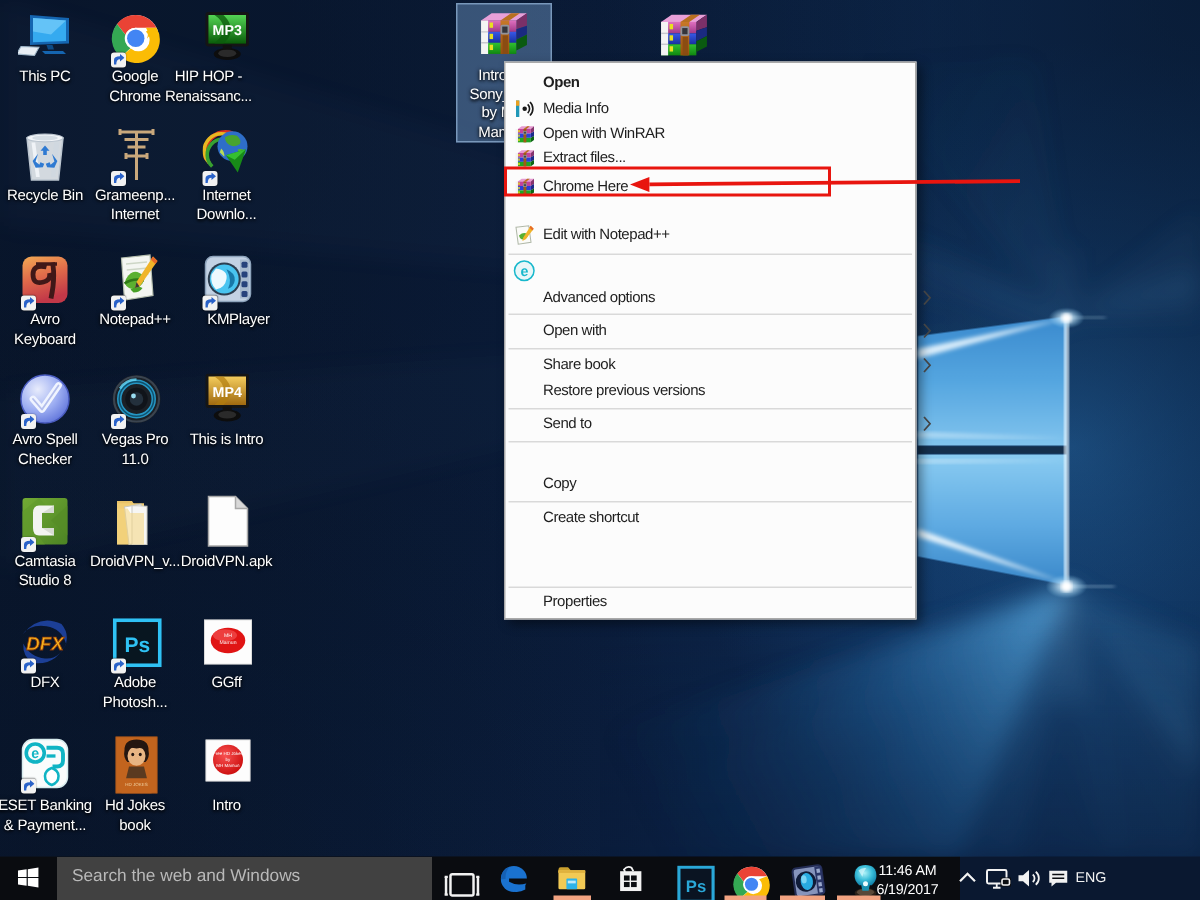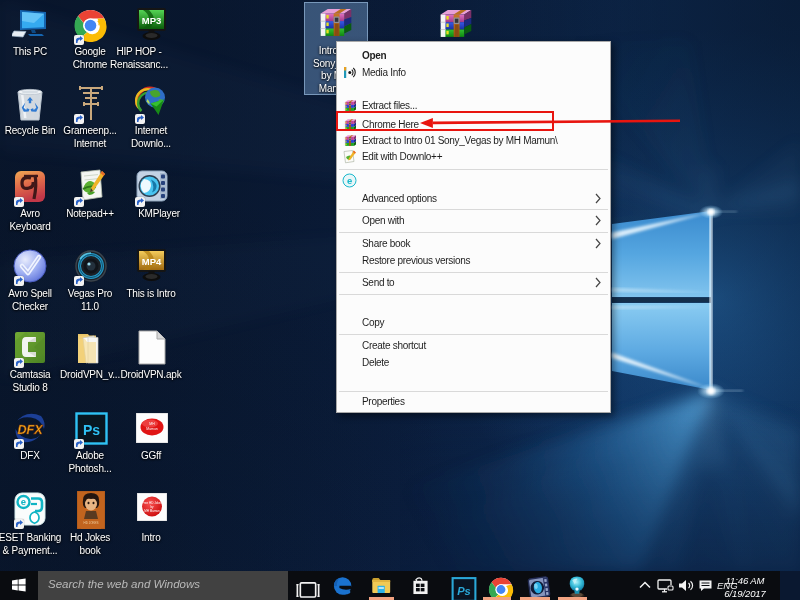--- a/index.html
+++ b/index.html
@@ -3,26 +3,26 @@
 <style>
 html,body{margin:0;padding:0;width:800px;height:600px;overflow:hidden;background:#0a1830;font-family:"Liberation Sans",sans-serif;}
 #stage{position:relative;width:800px;height:600px;}
 #wall{position:absolute;left:0;top:0;}
 .dicon{position:absolute;width:64px;text-align:center;}
 .dlab{position:absolute;width:76px;color:#fff;font-size:10px;letter-spacing:-.2px;line-height:13px;text-align:center;text-shadow:0 1px 2px rgba(0,0,0,.95),0 0 3px rgba(0,0,0,.8);}
 .ig{position:absolute;}
 .sc{position:absolute;left:0;bottom:0;width:10px;height:10px;background:#f2f2f2;border-radius:2px;box-shadow:0 0 1px rgba(0,0,0,.6);}
 .sc svg{position:absolute;left:1px;top:1px;}
 #menu{position:absolute;left:336px;top:41px;width:275px;height:372px;background:#fcfcfc;border:1px solid #a9a9a9;box-shadow:3px 3px 7px rgba(0,0,0,.45);box-sizing:border-box;z-index:20;}
-.mi{position:absolute;left:0;width:100%;height:17px;line-height:17px;font-size:10px;letter-spacing:-.3px;color:#1e1e1e;}
+.mi{position:absolute;left:0;width:100%;height:17px;line-height:17px;font-size:10px;letter-spacing:-.3px;color:#1e1e1e;padding-left:20px;}
 .mi .t{position:absolute;left:25px;top:0;white-space:nowrap;}
 .mi .ic{position:absolute;left:5px;top:1px;width:15px;height:15px;}
 .msep{position:absolute;left:2px;right:2px;height:1px;background:#d9d9d9;}
 .sub{position:absolute;right:9px;top:3px;width:6px;height:11px;}
-#taskbar{position:absolute;left:0;top:571px;width:780px;height:29px;background:#0a0c10;z-index:30;font-style:italic;}
+#taskbar{position:absolute;left:0;top:571px;width:640px;height:29px;background:#0a0c10;z-index:30;}
 #sbox{position:absolute;left:38px;top:0;width:250px;height:29px;background:#414141;}
 #sbox span{position:absolute;left:10px;top:7px;font-size:11.5px;color:#b9b9b9;}
 .tbi{position:absolute;top:2px;width:26px;height:25px;}
 .uline{position:absolute;top:26px;height:3px;background:#f2a381;}
 .trayic{position:absolute;top:7px;}
 #clock{position:absolute;right:5px;top:2.5px;width:60px;text-align:center;color:#fff;font-size:9.5px;letter-spacing:-.1px;line-height:13px;}
 #redbox{position:absolute;left:336px;top:110.5px;width:214px;height:16.5px;border:2px solid #e8150f;z-index:40;}
 #redarrow{position:absolute;left:420px;top:114.5px;z-index:41;}
 .hl{position:absolute;left:304px;top:2px;width:62px;height:91px;background:rgba(108,148,194,.48);border:1px solid rgba(165,198,232,.6);z-index:5;}
 </style></head>
@@ -578,46 +578,46 @@
 <div class="mi" style="top:21.5px">
         <svg class="ic" viewBox="0 0 15 15">
           <rect x="2" y="2" width="2.2" height="11" fill="#2098b8"></rect>
           <rect x="2" y="2" width="2.2" height="3.5" fill="#e8a020"></rect>
           <circle cx="7.8" cy="7.5" r="1.5" fill="#1a1a1a"></circle>
           <path d="M9.8 4.6 A4 4 0 0 1 9.8 10.4" stroke="#1a1a1a" stroke-width="1.1" fill="none"></path>
           <path d="M11.3 3 A6.2 6.2 0 0 1 11.3 12" stroke="#1a1a1a" stroke-width="1.1" fill="none"></path>
         </svg>
         <span class="t">Media Info</span>
       </div>
+<div class="mi" style="top:38.5px">
+        <svg class="ic" viewBox="0 0 15 15">
+          <use href="#rar15"></use>
+        </svg>
+        <span class="t">Open with WinRAR</span>
+      </div>
 <div class="mi" style="top:55px">
         <svg class="ic" viewBox="0 0 15 15">
           <use href="#rar15"></use>
         </svg>
         <span class="t">Extract files...</span>
       </div>
 <div class="mi" style="top:73.5px">
         <svg class="ic" viewBox="0 0 15 15">
           <use href="#rar15"></use>
         </svg>
         <span class="t">Chrome Here</span>
-      </div>
-<div class="mi" style="top:90px">
-        <svg class="ic" viewBox="0 0 15 15">
-          <use href="#rar15"></use>
-        </svg>
-        <span class="t">Extract to Intro 01 Sony_Vegas by MH Mamun\</span>
       </div>
 <div class="mi" style="top:106px">
         <svg class="ic" viewBox="0 0 15 15">
           <path d="M2 2.5 L10.5 1.5 L12 12.5 L3.5 13.8 Z" fill="#fbfbf8" stroke="#b0b8a8" stroke-width=".7"></path>
           <path d="M4 8 Q7 5.4 9.6 7 Q10.4 9 8 10.4 Q4.8 11.4 4 8 Z" fill="#58b030"></path>
           <polygon points="11.8,1.5 13.8,3.5 8.5,10.5 6.2,11.6 7,9.2" fill="#f0b429"></polygon>
           <polygon points="11.8,1.5 13.8,3.5 12.9,4.7 10.9,2.7" fill="#e86a28"></polygon>
         </svg>
-        <span class="t">Edit with Downlo++</span>
+        <span class="t">Edit with Notepad++</span>
       </div>
 <div class="msep" style="top:127px"></div>
 <div class="mi" style="top:130px">
         <svg class="ic" viewBox="0 0 15 15">
           <circle cx="7.5" cy="7.5" r="6.5" fill="#e8f6f8" stroke="#18b8cc" stroke-width="1"></circle>
           <text x="7.5" y="11" font-size="9.5" font-weight="bold" fill="#18b8cc" text-anchor="middle" font-family="Liberation Sans">e</text>
         </svg>
       </div>
 <div class="mi" style="top:147.5px">
         <span class="t">Advanced options</span>
@@ -649,23 +649,20 @@
           <path d="M1 1 L5 5.5 L1 10" stroke="#444" stroke-width="1.2" fill="none"></path>
         </svg>
       </div>
 <div class="msep" style="top:252px"></div>
 <div class="mi" style="top:272px">
         <span class="t">Copy</span>
       </div>
 <div class="msep" style="top:292px"></div>
 <div class="mi" style="top:295px">
         <span class="t">Create shortcut</span>
-      </div>
-<div class="mi" style="top:312px">
-        <span class="t">Delete</span>
       </div>
 <div class="msep" style="top:349px"></div>
 <div class="mi" style="top:351px">
         <span class="t">Properties</span>
       </div>
 </div>
 <div id="redbox"></div>
 <svg id="redarrow" width="260" height="16" viewBox="0 0 262 16">
 <polygon points="0,8 13,3 13,13" fill="#e8150f"></polygon>
 <rect x="13" y="6.6" width="250" height="2.6" fill="#e8150f" transform="rotate(-0.5 13 8)"></rect>

